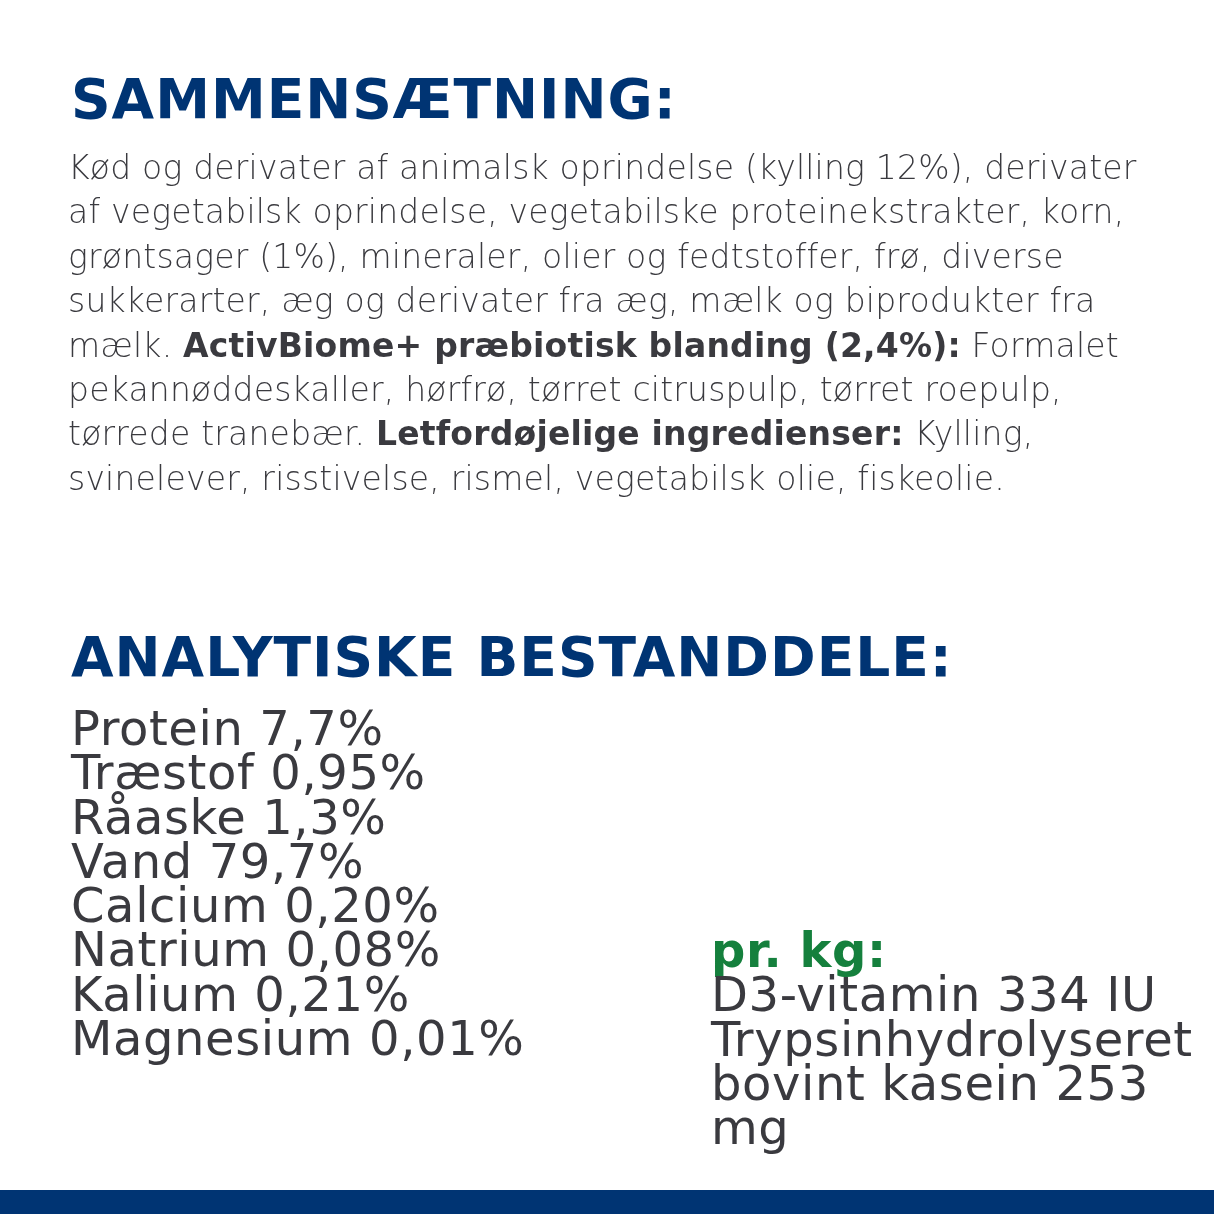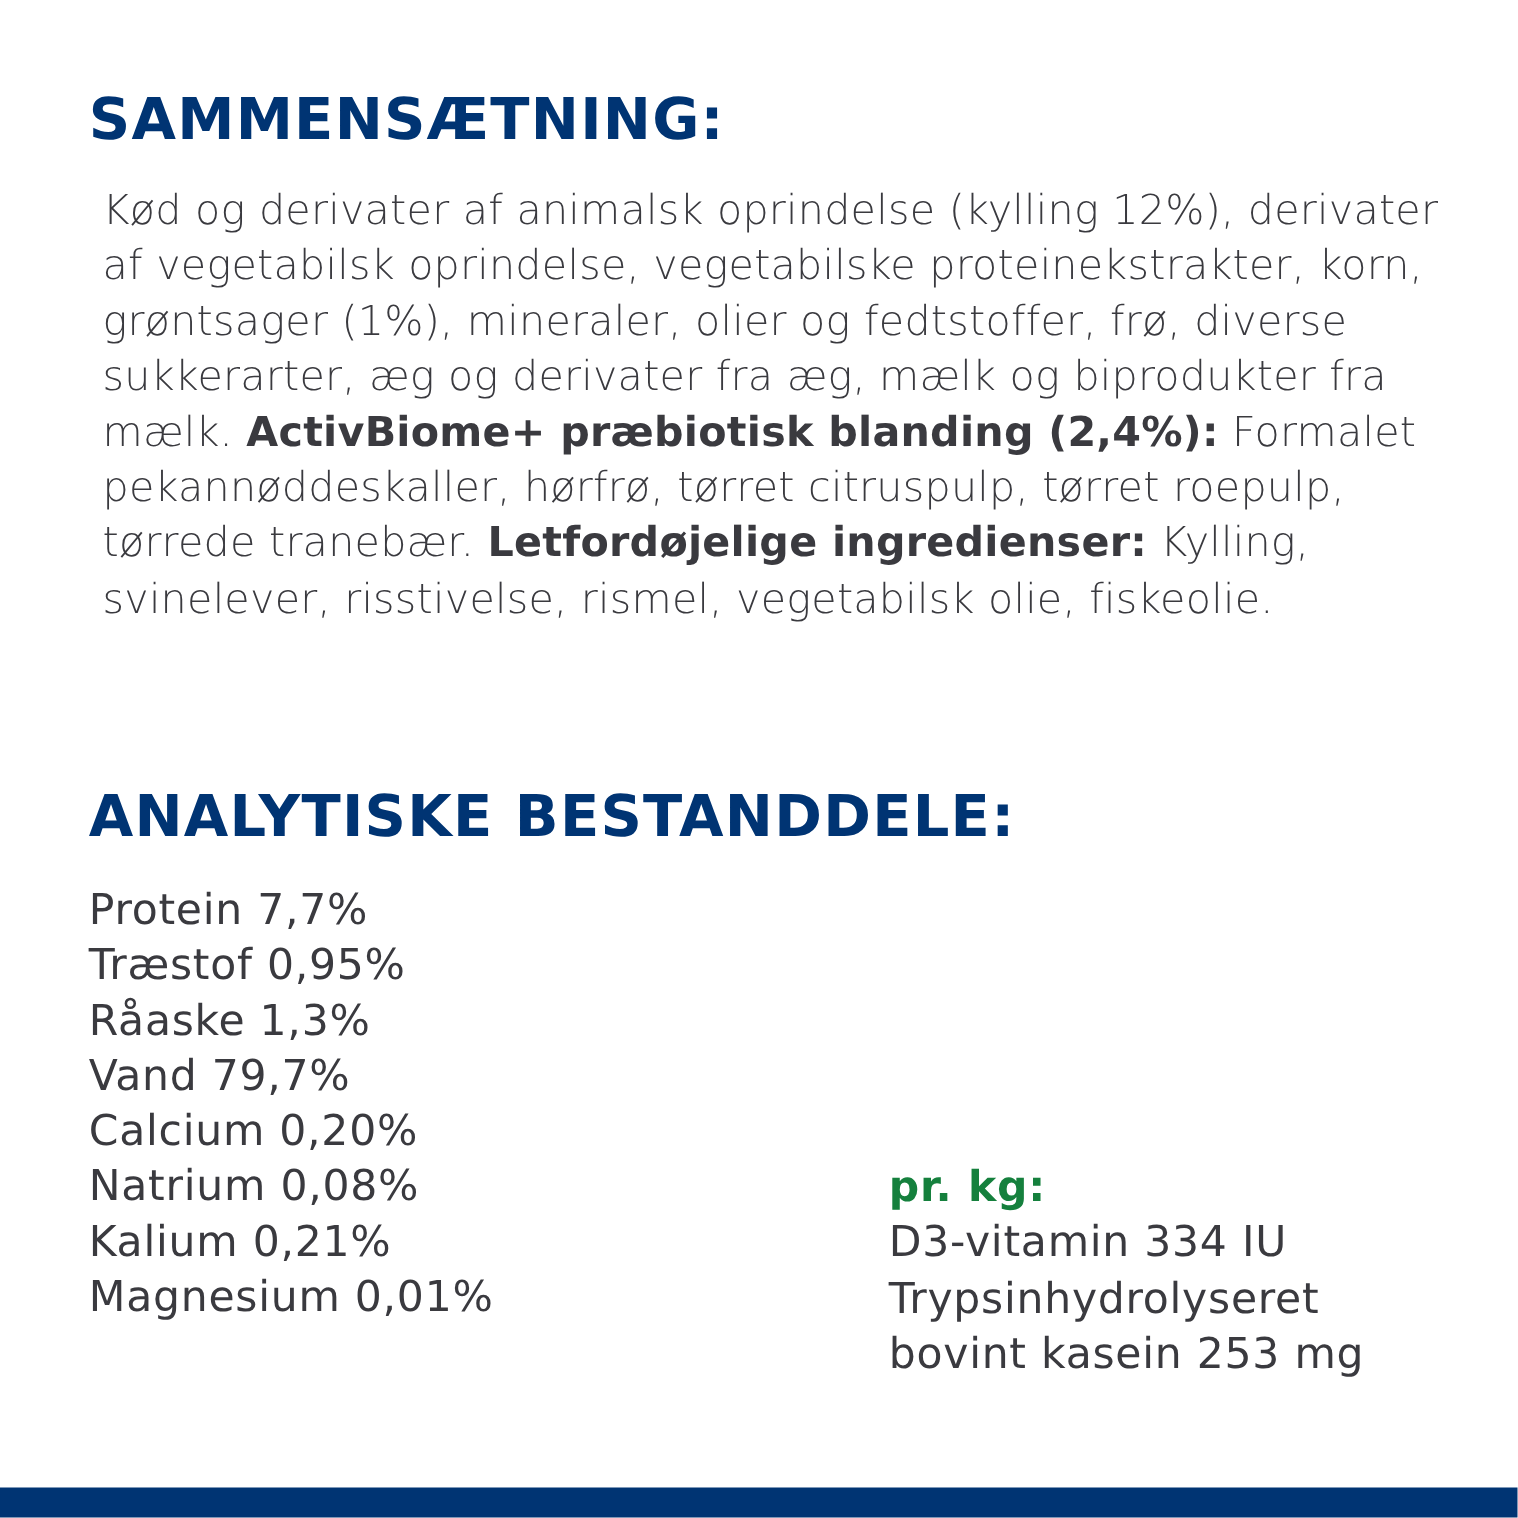--- a/index.html
+++ b/index.html
@@ -1,22 +1,22 @@
 <!DOCTYPE html>
 <html><head>
 <meta charset="utf-8">
 <style>
   html, body { margin:0; padding:0; }
   body { width:1214px; height:1214px; background:#ffffff; position:relative; overflow:hidden; font-family:"DejaVu Sans", sans-serif; }
-  .heading { position:absolute; left:71px; margin:0; font-family:"DejaVu Sans", sans-serif; font-weight:bold; color:#003473; font-size:46px; letter-spacing:1px; line-height:1; }
+  .heading { position:absolute; left:71px; margin:0; font-family:"DejaVu Sans", sans-serif; font-weight:bold; color:#003473; font-size:55px; letter-spacing:1px; line-height:1; }
   #h1 { top:72px; }
   #h2 { top:630px; }
-  .para { position:absolute; left:82px; top:146px; width:1110px; margin:0; color:#3a3a3f; font-size:33px; line-height:44.4px; font-weight:300; letter-spacing:0.2px; }
+  .para { position:absolute; left:68px; top:146px; width:1110px; margin:0; color:#3a3a3f; font-size:33px; line-height:44.4px; font-weight:300; letter-spacing:0.2px; }
   .para b { font-weight:bold; }
-  .list { position:absolute; margin:0; padding:0; list-style:none; color:#3a3a3f; font-size:34px; line-height:44.3px; letter-spacing:0.6px; }
+  .list { position:absolute; margin:0; padding:0; list-style:none; color:#3a3a3f; font-size:48px; line-height:44.3px; letter-spacing:0.6px; }
   #analytics { left:71px; top:706px; }
   #perkg { left:711px; top:928px; }
   .perkg-label { color:#15803d; font-weight:bold; }
   .band { position:absolute; left:0; top:1190px; width:1214px; height:24px; background:#003473; }
 </style>
 </head>
 <body>
 
 <h1 id="h1" class="heading">SAMMENSÆTNING:</h1>
 

